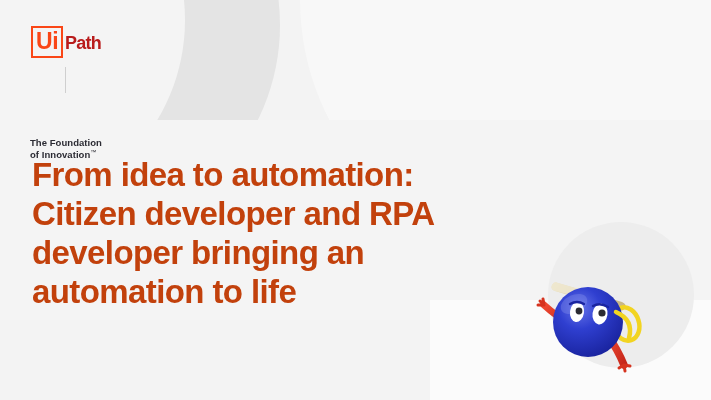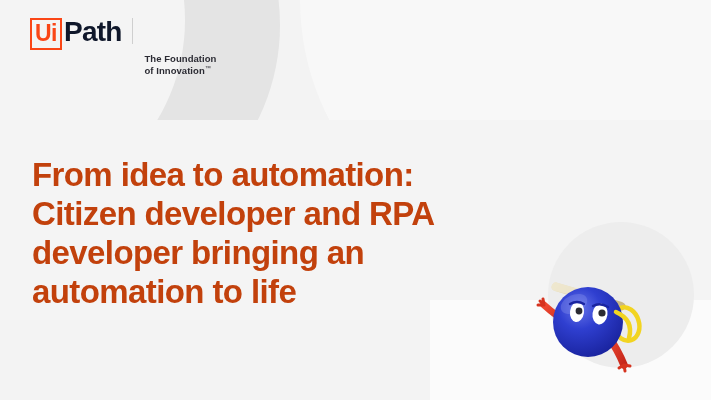--- a/index.html
+++ b/index.html
@@ -80,42 +80,43 @@
     top: 300px;
     width: 281px;
     height: 100px;
     background: #fbfbfb;
   }
 
   
   .logo {
     position: absolute;
     left: 30px;
-    top: 18px;
+    top: 26px;
     display: flex;
-    align-items: flex-start;
+    align-items: center;
     gap: 9px;
+    flex-direction: column;
   }
   .logo-mark {
     display: flex;
     align-items: baseline;
     gap: 2px;
   }
   .logo-ui-box {
     border: 2.5px solid #FA4616;
     color: #FA4616;
     font-size: 23px;
     font-weight: 700;
     line-height: 1;
     letter-spacing: -0.5px;
     padding: 2px 3px 3px 3px;
   }
   .logo-path {
-    color: #0f172a;
-    font-size: 28px;
+    color: #b91c1c;
+    font-size: 18px;
     font-weight: 700;
     line-height: 1;
     letter-spacing: -0.8px;
   }
   .logo-divider {
     width: 1px;
     height: 26px;
     background: #cfcfcf;
     margin: 0 2px;
   }

